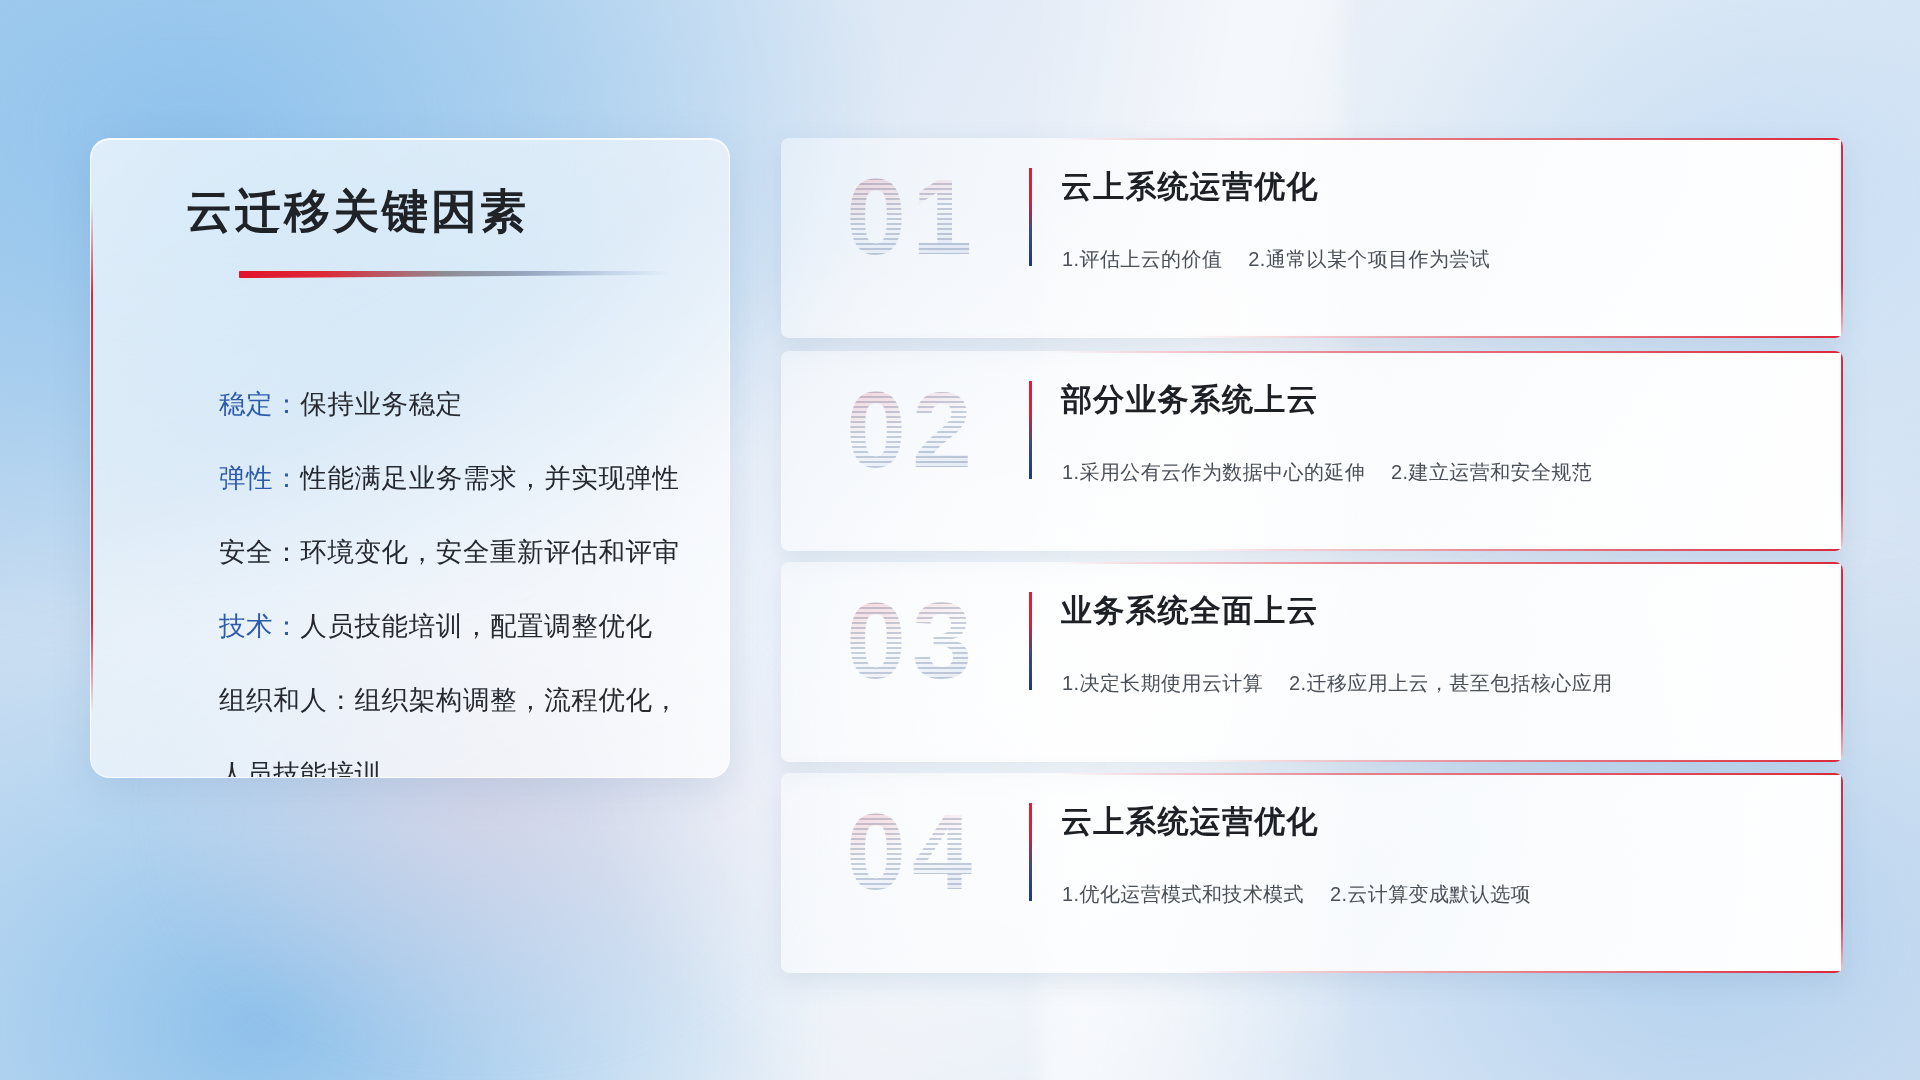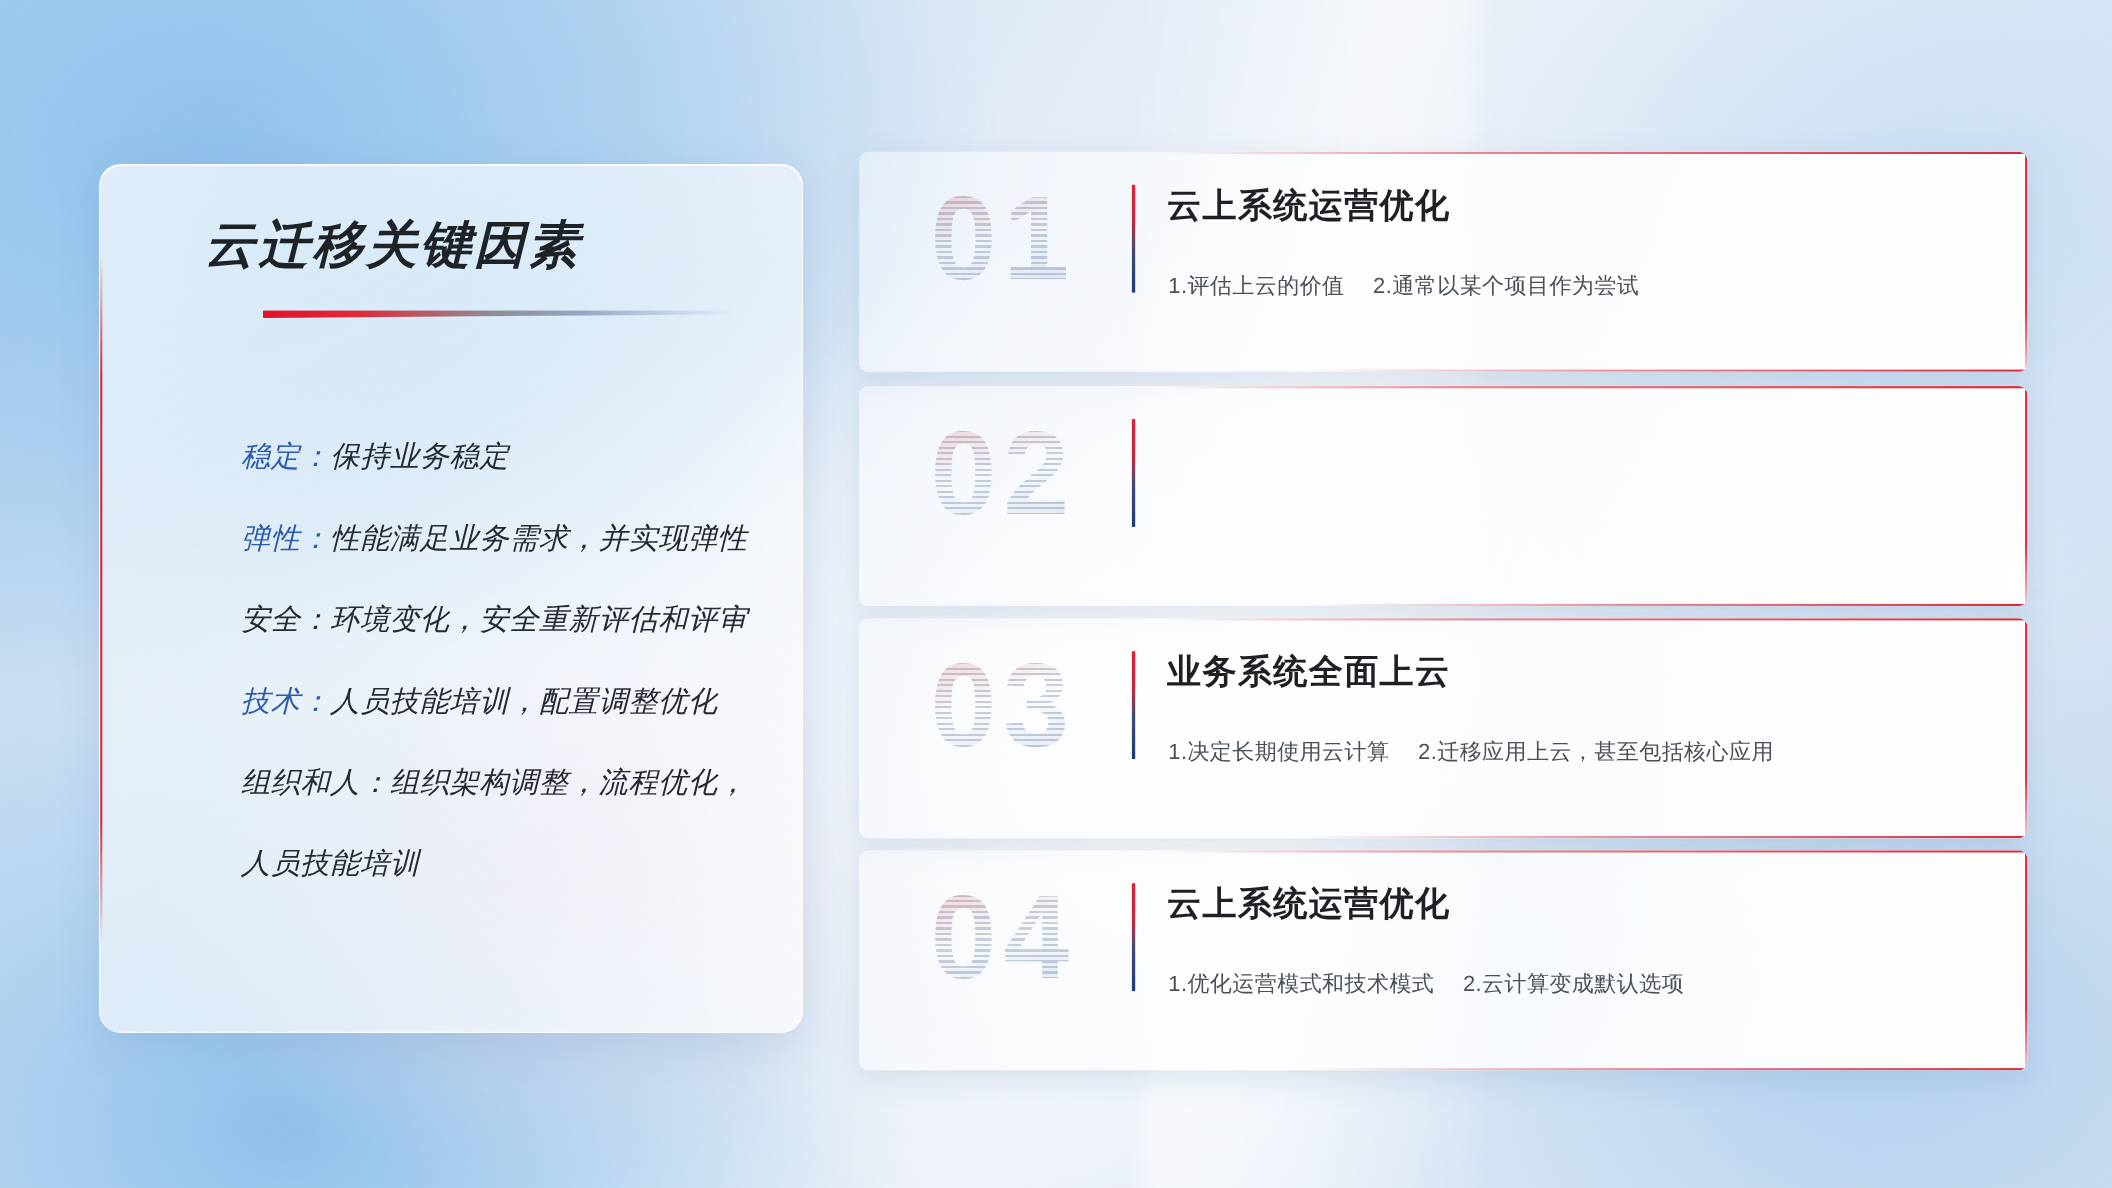--- a/index.html
+++ b/index.html
@@ -51,27 +51,26 @@
     position:absolute; left:54%; top:-10%; width:16%; height:125%;
     background:linear-gradient(100deg,rgba(255,255,255,0) 0%,rgba(255,255,255,.55) 45%,rgba(255,255,255,0) 100%);
     filter:blur(10px);
   }
 
   
   #stage { position:absolute; inset:0; z-index:2; }
 
   
   .left-panel{
-    position:absolute; left:90px; top:149px; width:640px; height:790px;
+    position:absolute; left:90px; top:138px; width:640px; height:640px;
     border-radius:20px;
     background:linear-gradient(150deg,rgba(255,255,255,.70) 0%,rgba(255,255,255,.52) 40%,rgba(255,255,255,.74) 100%);
     border:1px solid rgba(255,255,255,.85);
     box-shadow:0 10px 38px rgba(90,130,175,.18), inset 0 1px 0 rgba(255,255,255,.9);
     overflow:hidden;
-    font-style:italic;
   }
   .left-panel::after{
     content:""; position:absolute; left:0; top:10%; bottom:10%; width:2px;
     background:linear-gradient(180deg,rgba(220,40,55,0) 0%,#d9293c 18%,#d9293c 82%,rgba(220,40,55,0) 100%);
   }
   .lp-title{
     position:absolute; left:95px; top:42px;
     font-size:46px; font-weight:bold; letter-spacing:3px;
     color:#1f2328;
   }
@@ -206,20 +205,24 @@
     <p class="card-sub">
       <span>1.评估上云的价值</span><span class="gap"></span><span>2.通常以某个项目作为尝试</span>
     </p>
   </article>
 
   <article class="card" id="card-2">
     <div class="card-bottomline"></div>
     <div class="card-num">02</div>
     <div class="card-num-tint">02</div>
     <div class="card-divider"></div>
+    <h2 class="card-title">部分业务系统上云</h2>
+    <p class="card-sub">
+      <span>1.采用公有云作为数据中心的延伸</span><span class="gap"></span><span>2.建立运营和安全规范</span>
+    </p>
   </article>
 
   <article class="card" id="card-3">
     <div class="card-bottomline"></div>
     <div class="card-num">03</div>
     <div class="card-num-tint">03</div>
     <div class="card-divider"></div>
     <h2 class="card-title">业务系统全面上云</h2>
     <p class="card-sub">
       <span>1.决定长期使用云计算</span><span class="gap"></span><span>2.迁移应用上云，甚至包括核心应用</span>

